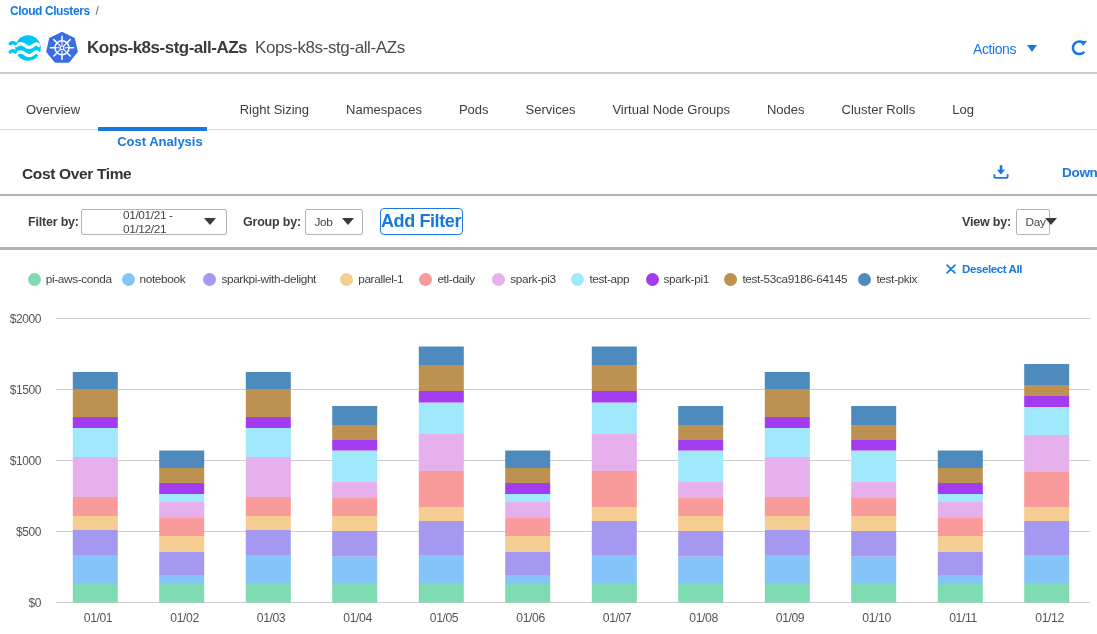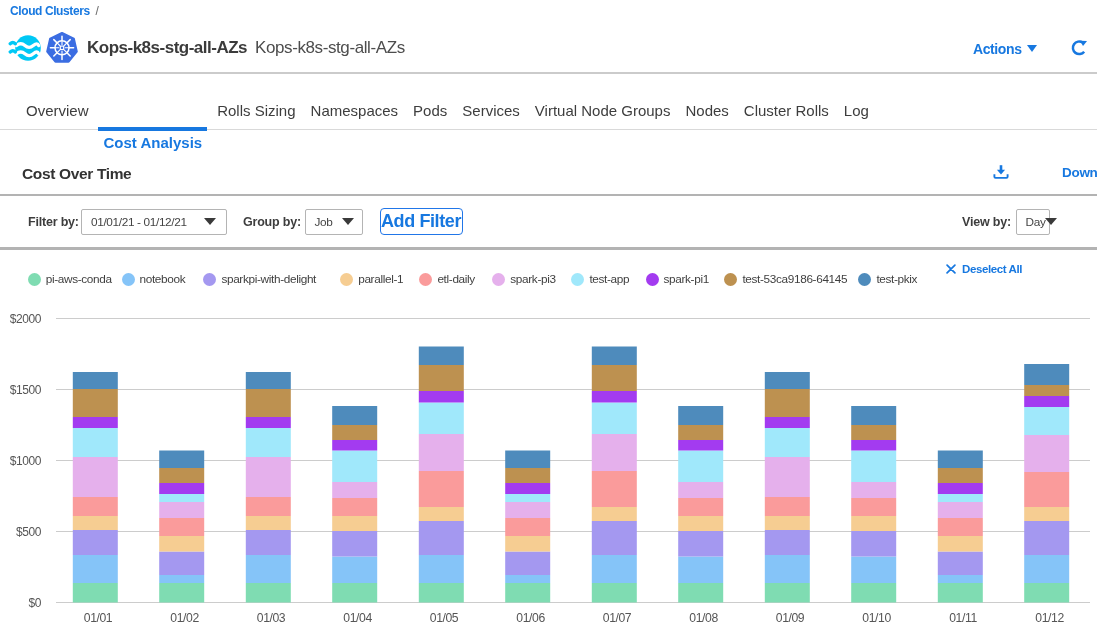--- a/index.html
+++ b/index.html
@@ -4,24 +4,24 @@
 <style>
 * { margin:0; padding:0; box-sizing:border-box; }
 html,body { width:1097px; height:634px; background:#fff; font-family:"Liberation Sans", sans-serif; overflow:hidden; }
 .abs { position:absolute; }
 
 #crumb { left:10px; top:4px; font-size:12px; letter-spacing:-0.4px; font-weight:bold; color:#1778E0; }
 #crumb span { color:#666; font-weight:normal; }
 
 #title { left:87px; top:38px; font-size:17px; letter-spacing:-0.5px; font-weight:bold; color:#3b3b3b; }
 #title2 { left:255px; top:38px; font-size:17px; letter-spacing:-0.4px; color:#4d4d4d; }
-#actions { left:973px; top:41px; font-size:14px; letter-spacing:-0.4px; font-weight:bold; color:#1778E0; }
+#actions { left:973px; top:41px; font-size:14px; letter-spacing:-0.4px; font-weight:normal; color:#1778E0; }
 #hr1 { left:0; top:72px; width:1097px; height:2px; background:#cbcbcb; }
 
-#tabs { left:26px; top:102px; font-size:15px; color:#3d3d3d; display:flex; gap:15px; white-space:nowrap; }
+#tabs { left:26px; top:102px; font-size:13px; color:#3d3d3d; display:flex; gap:37px; white-space:nowrap; }
 #tabs .act { color:#1778E0; font-weight:bold; position:relative;margin-top:32px; }
 #tabline { left:0; top:129px; width:1097px; height:1px; background:#d9d9d9; }
 #tabu { left:98px; top:127px; width:109px; height:4px; background:#1778E0; }
 
 #costtitle { left:22px; top:165px; font-size:15.5px; letter-spacing:-0.35px; font-weight:bold; color:#333; }
 #download { left:1017px; top:165px; font-size:13.5px; letter-spacing:-0.3px; font-weight:bold; color:#1778E0;padding-left:45px; }
 #hr2 { left:0; top:193.5px; width:1097px; height:2.5px; background:#b3b3b3; }
 #hr3 { left:0; top:247px; width:1097px; height:2.5px; background:#b3b3b3; }
 
 .lbl { font-size:12.5px; letter-spacing:-0.2px; font-weight:bold; color:#3d3d3d; top:215px; }
@@ -70,21 +70,21 @@
 <svg class="abs" style="left:1071px;top:39px" width="17" height="17" viewBox="0 0 17 17">
   <path d="M11.63 3.52 A6.3 6.3 0 1 0 13.16 12.68" fill="none" stroke="#1778E0" stroke-width="2.5"></path>
   <polygon points="9.03,1.72 16.03,2.12 12.03,7.12" fill="#1778E0"></polygon>
 </svg>
 
 <div class="abs" id="hr1"></div>
 
 <div class="abs" id="tabs">
   <div>Overview</div>
     <div class="act">Cost Analysis</div>
-    <div>Rolls Sizing</div>
+    <div>Right Sizing</div>
     <div>Namespaces</div>
   <div>Pods</div>
     <div>Services</div>
     <div>Virtual Node Groups</div>
     <div>Nodes</div>
     <div>Cluster Rolls</div>
     <div>Log</div>
 </div>
 <div class="abs" id="tabline"></div>
 <div class="abs" id="tabu"></div>
@@ -92,21 +92,21 @@
 <div class="abs" id="costtitle">Cost Over Time</div>
 <svg class="abs" style="left:993px;top:164px" width="16" height="17" viewBox="0 0 16 17">
   <path d="M8 1.2 V6.5" stroke="#1778E0" stroke-width="2.6" fill="none"></path>
   <polygon points="3.9,5.8 12.1,5.8 8,10.6" fill="#1778E0"></polygon>
   <path d="M1.4 10.2 V12.8 Q1.4 13.9 2.5 13.9 H13.5 Q14.6 13.9 14.6 12.8 V10.2" fill="none" stroke="#1778E0" stroke-width="1.9"></path>
 </svg>
 <div class="abs" id="download">Download</div>
 <div class="abs" id="hr2"></div>
 
 <div class="abs lbl" style="left:28px">Filter by:</div>
-<div class="abs sel" style="left:81px;width:146px;">
+<div class="abs sel" style="left:81px;width:146px;padding-left:32px;">
     <span style="margin-left:9px">01/01/21 - 01/12/21</span>
     <span class="tri" style="margin-left:auto;margin-right:10px"></span>
   </div>
 <div class="abs lbl" style="left:243px">Group by:</div>
 <div class="abs sel" style="left:304.5px;width:58px;">
     <span style="margin-left:9px">Job</span>
     <span class="tri" style="margin-left:auto;margin-right:8px"></span>
   </div>
 <div class="abs" id="addfilter">Add Filter</div>
 <div class="abs lbl" style="left:962px">View by:</div>

